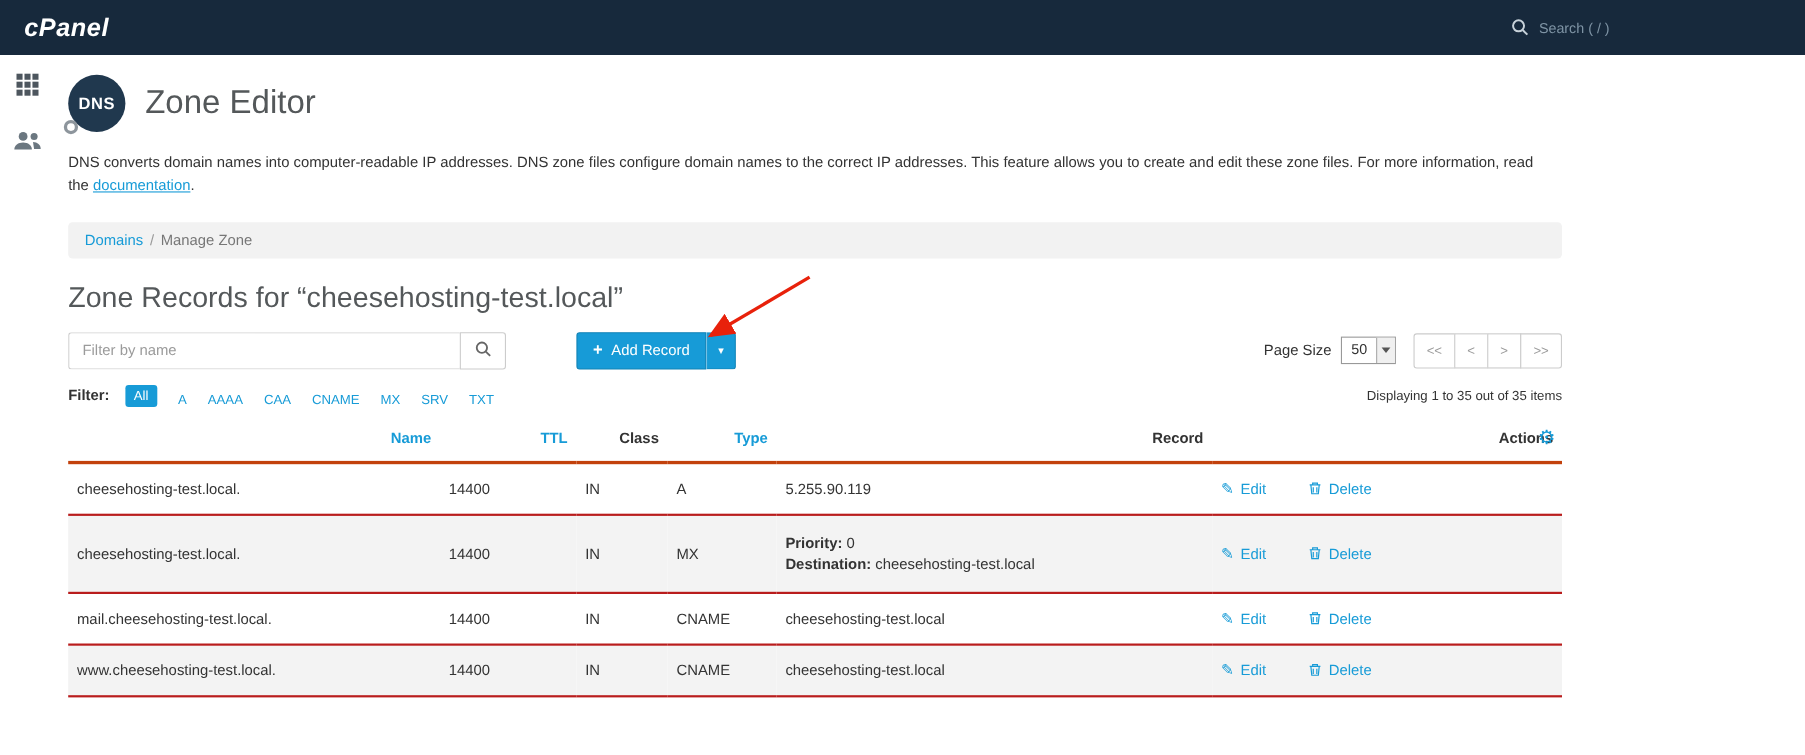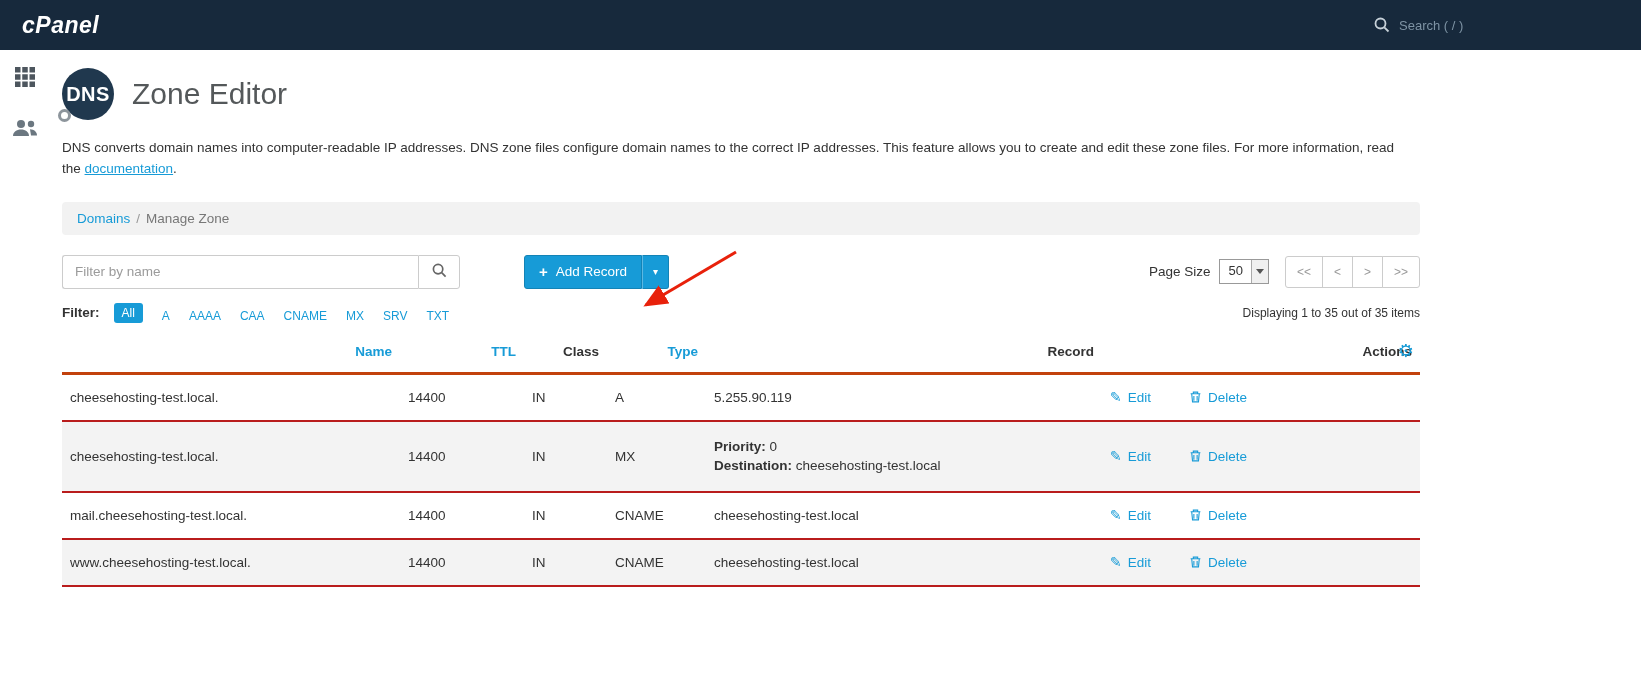--- a/index.html
+++ b/index.html
@@ -34,21 +34,21 @@
   }
   .sidebar .icon-btn { cursor: pointer; line-height: 0; }
   .main { flex: 1; padding: 12px 0 0 12px; }
   .content { width: 1358px; }
 
   
   .page-header { display: flex; align-items: center; gap: 18px; margin: 6px 0 18px; }
   .dns-badge {
     width: 52px; height: 52px; border-radius: 50%; background: #20384e;
     color: #fff; display: flex; align-items: center; justify-content: center;
-    font-weight: 700; font-size: 20px; letter-spacing: 0.5px; position: relative;
+    font-weight: 700; font-size: 15px; letter-spacing: 0.5px; position: relative;
     flex: 0 0 auto;
   }
   .dns-badge .lens {
     position: absolute; left: -4px; bottom: -2px; width: 13px; height: 13px;
     border: 3px solid #8d959c; border-radius: 50%;
   }
   .page-title { font-size: 30px; font-weight: 400; color: #54585a; }
 
   .description { font-size: 13.5px; line-height: 1.55; color: #333; width: 1352px; margin-bottom: 22px; }
   .description a { color: #179bd7; text-decoration: underline; cursor: pointer; }
@@ -198,20 +198,21 @@
         </div>
         <h1 class="page-title">Zone Editor</h1>
       </div>
 
       <p class="description"><span>DNS converts domain names into computer-readable IP addresses. DNS zone files configure domain names to the correct IP addresses. This feature allows you to create and edit these zone files. For more information, read the </span><a>documentation</a><span>.</span></p>
 
       <div class="breadcrumb">
         <a>Domains</a><span class="sep">/</span><span>Manage Zone</span>
       </div>
 
+      <h2 class="zone-title">Zone Records for “cheesehosting-test.local”</h2>
 
       <div class="toolbar">
         <div class="filter-group">
           <input type="text" placeholder="Filter by name" style="">
           <button class="search-btn">
             <span>
               <svg width="15" height="15" viewBox="0 0 16 16">
                   <circle cx="6.5" cy="6.5" r="5" fill="none" stroke="#666" stroke-width="1.8"></circle>
                   <line x1="10.3" y1="10.3" x2="14.5" y2="14.5" stroke="#666" stroke-width="1.8"></line>
                 </svg>

